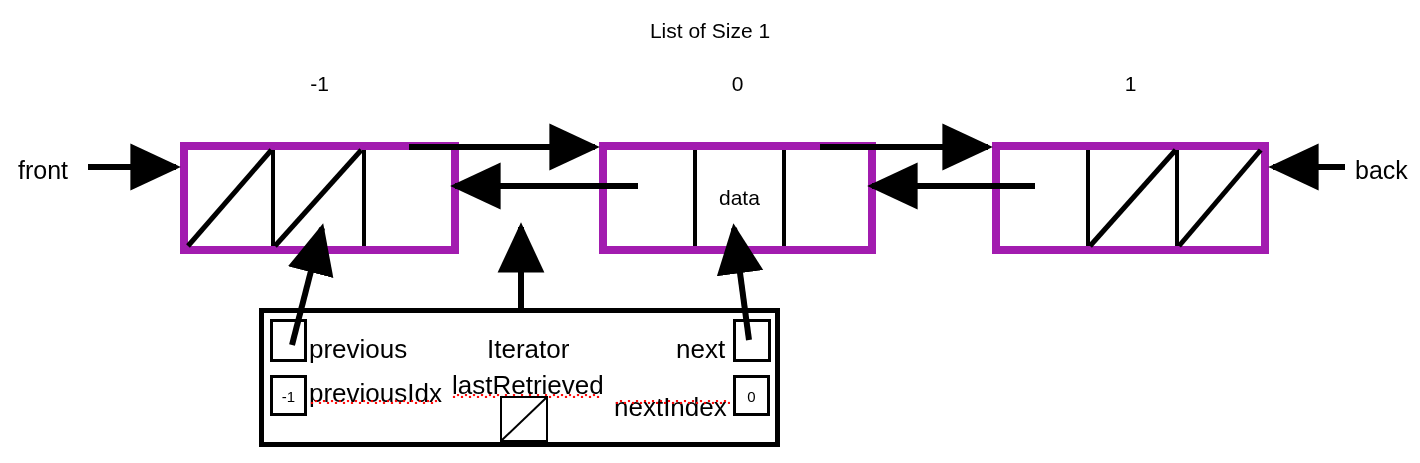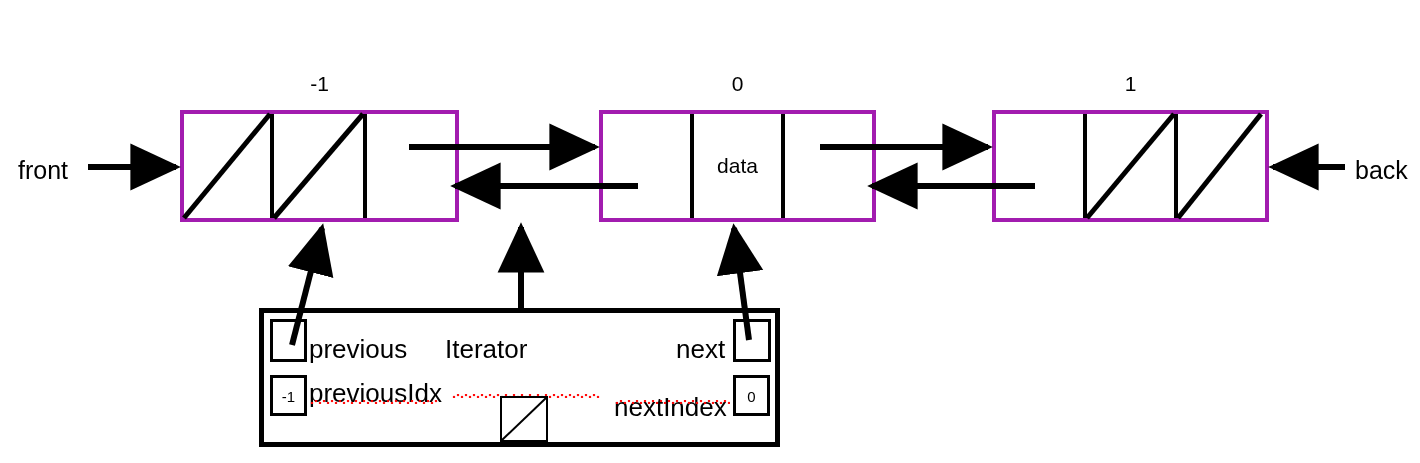--- a/index.html
+++ b/index.html
@@ -22,23 +22,24 @@
     width: 1420px;
     text-align: center;
     font-size: 21px;
     color: #000000;
     white-space: nowrap;
   }
   
   .node {
     position: absolute;
     box-sizing: border-box;
-    border: 4px solid #a21caf;
+    border: 8px solid #a21caf;
     background: #ffffff;
     display: flex;
+    margin-top: 32px;
   }
   .cell {
     position: relative;
     box-sizing: border-box;
     height: 100%;
     background: transparent;
   }
   .cell + .cell {
     border-left: 4px solid #000000;
   }
@@ -123,20 +124,21 @@
     background-size: 8px 4px;
     background-repeat: repeat-x;
     opacity: .95;
   }
 </style>
 </head>
 <body>
 
 <div id="canvas">
 
+  <div class="title">List of Size 1</div>
 
   <div class="node-index" style="left:180px; top:72px; width:279px;">-1</div>
   <div class="node" style="left:180px; top:110px; width:279px; height:112px;">
     <div class="cell" style="width:86px;">
       <svg class="slash" viewBox="0 0 100 100" preserveAspectRatio="none">
         <line x1="0" y1="100" x2="100" y2="0" stroke="#000" stroke-width="5" vector-effect="non-scaling-stroke"></line>
       </svg>
     </div>
     <div class="cell" style="width:93px;">
       <svg class="slash" viewBox="0 0 100 100" preserveAspectRatio="none">
@@ -181,33 +183,34 @@
   <div class="txt" style="left:18px; top:156px;">front</div>
   <div class="txt" style="left:1355px; top:156px;text-align:right;">back</div>
 
   <div class="iterator-box" style="left:259px; top:308px; width:521px; height:139px;"></div>
 
   <div class="slot" style="left:270px; top:319px; width:37px; height:43px;">
     <span class="slot-val"></span>
   </div>
   <div class="fld" style="left:309px; top:334px;">previous</div>
 
-  <div class="fld" style="left:445px; top:334px;">Iterator</div>
+  <div class="fld" style="left:487px; top:334px;">Iterator</div>
 
   <div class="fld" style="left:676px; top:334px;">next</div>
   <div class="slot" style="left:733px; top:319px; width:38px; height:43px;">
     <span class="slot-val"></span>
   </div>
 
   <div class="slot" style="left:270px; top:375px; width:37px; height:41px;">
     <span class="slot-val">-1</span>
   </div>
   <div class="fld" style="left:309px; top:378px;text-align:center;">previousIdx</div>
   <div class="spell" style="left:310px; top:400px; width:128px;"></div>
 
+  <div class="fld" style="left:452px; top:370px;">lastRetrieved</div>
   <div class="spell" style="left:452px; top:394px; width:148px;"></div>
   <div class="slot-thin" style="left:500px; top:396px; width:48px; height:46px;">
     <svg class="slash" viewBox="0 0 100 100" preserveAspectRatio="none">
       <line x1="0" y1="100" x2="100" y2="0" stroke="#000" stroke-width="2" vector-effect="non-scaling-stroke"></line>
     </svg>
   </div>
 
   <div class="fld" style="left:614px; top:392px;">nextIndex</div>
   <div class="spell" style="left:615px; top:400px; width:115px;"></div>
   <div class="slot" style="left:733px; top:375px; width:37px; height:41px;">

